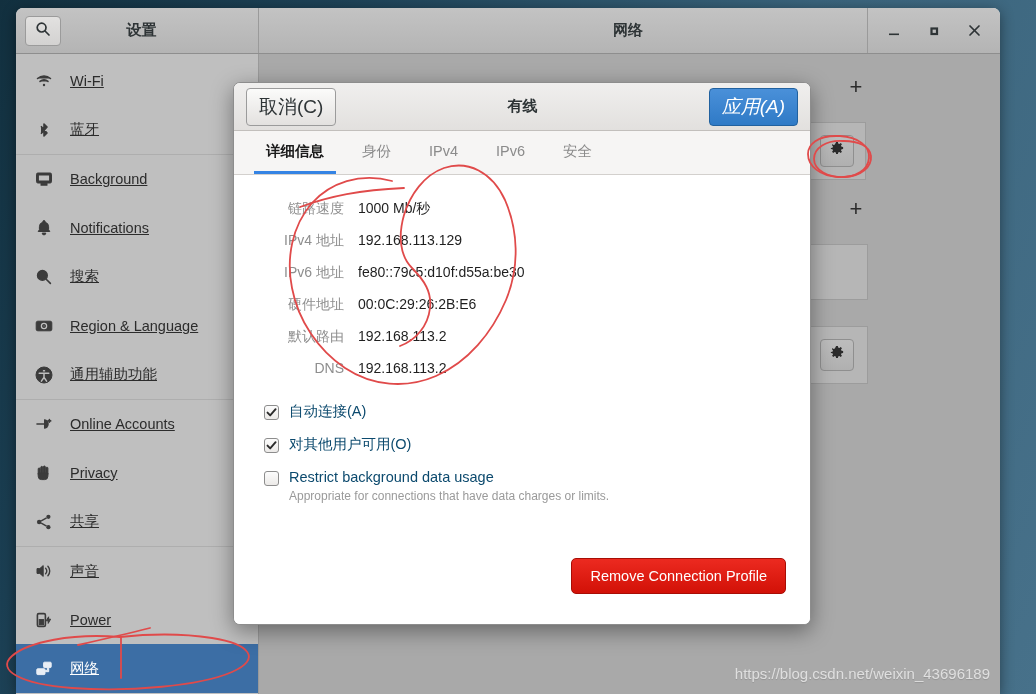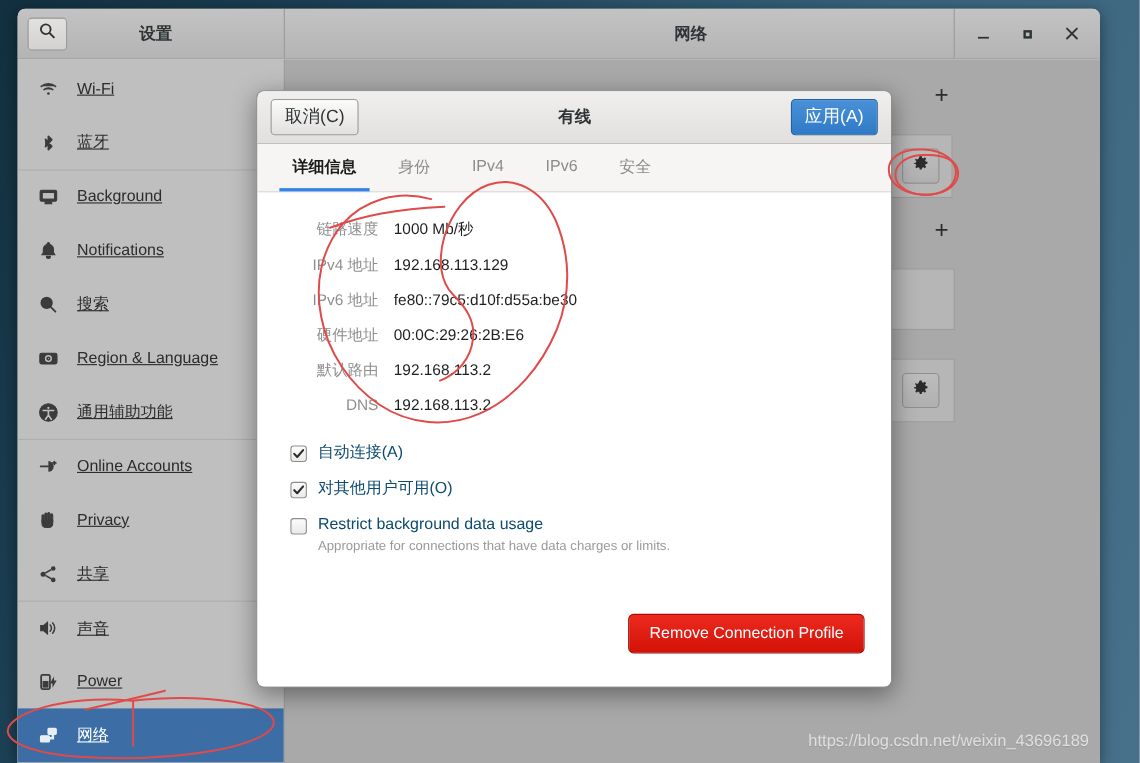--- a/index.html
+++ b/index.html
@@ -121,27 +121,27 @@
     box-shadow: 0 6px 22px rgba(0,0,0,.40);
     display: flex; flex-direction: column; overflow: hidden;
   }
   #dlg-header {
     height: 48px; flex: 0 0 48px;
     background: linear-gradient(#f0efee, #e2e0de);
     border-bottom: 1px solid #c2bfbc;
     display: flex; align-items: center; padding: 0 12px;
   }
   .dlg-btn {
-    font-size: 16px; padding: 5px 12px; border-radius: 4px;
+    font-size: 19px; padding: 5px 12px; border-radius: 4px;
     border: 1px solid #9b9b9b; cursor: pointer;
     background: linear-gradient(#fbfbfa,#e3e1df); color: #2e3436;
   }
   .dlg-btn.suggested {
     background: linear-gradient(#4a90d9,#2f7ac6);
-    border-color: #21619f; color: #ffffff;
+    border-color: #21619f; color: #ffffff; font-style: italic;
   }
   #dlg-title {
     flex: 1; text-align: center; font-size: 15px; font-weight: bold; color: #2e3436;
   }
 
   #dlg-tabs {
     height: 44px; flex: 0 0 44px;
     background: #f6f5f4;
     border-bottom: 1px solid #d3d0cd;
     display: flex; align-items: stretch; padding-left: 20px; gap: 14px;

